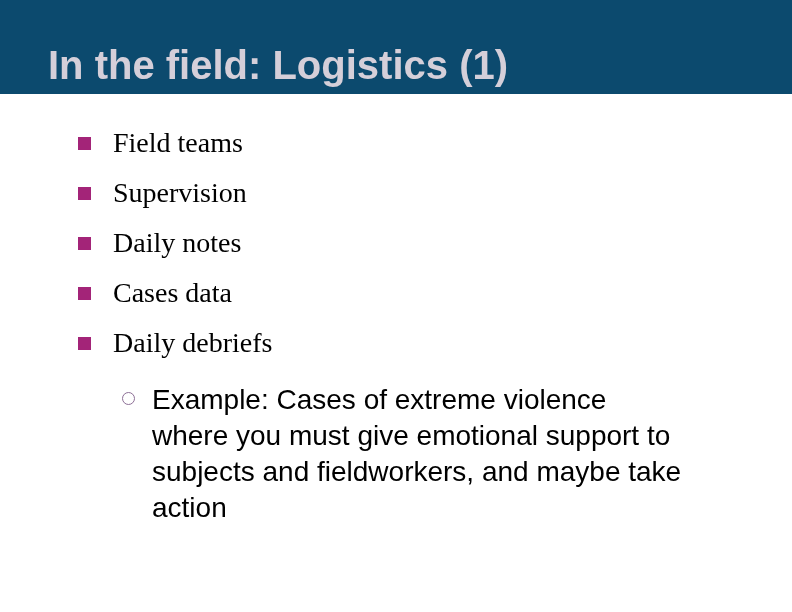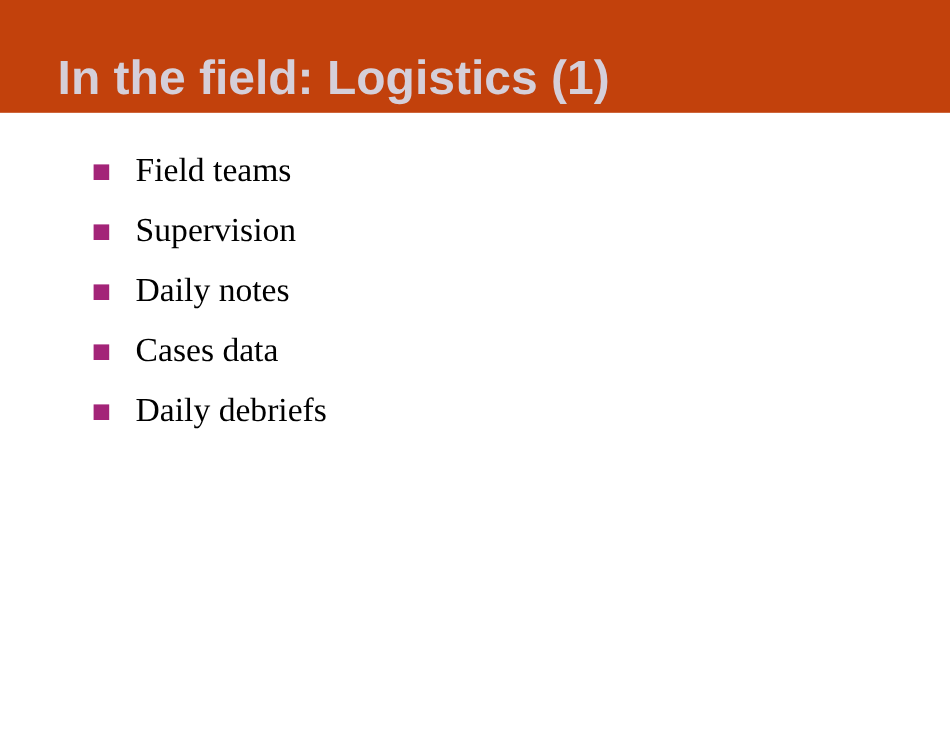--- a/index.html
+++ b/index.html
@@ -12,21 +12,21 @@
     width: 792px;
     height: 612px;
     background: #ffffff;
     overflow: hidden;
     font-family: "Liberation Sans", sans-serif;
   }
   .title-bar {
     box-sizing: border-box;
     width: 792px;
     height: 94px;
-    background: #c2410c;
+    background: #0c4a6e;
     display: flex;
     align-items: flex-end;
     padding: 0 20px 8px 48px;
   }
   .slide-title {
     margin: 0;
     font-size: 40px;
     font-weight: bold;
     line-height: 1.05;
     color: #d5cfd9;
@@ -113,15 +113,24 @@
       <li class="bullet">
         <span class="sq"></span>
         <span class="bullet-label">Cases data</span>
       </li>
       <li class="bullet">
         <span class="sq"></span>
         <span class="bullet-label">Daily debriefs</span>
       </li>
     </ul>
 
+    <div class="sub-bullet">
+      <span class="circ"></span>
+      <div class="sub-text">
+        <div class="sub-line">Example: Cases of extreme violence</div>
+        <div class="sub-line">where you must give emotional support to</div>
+        <div class="sub-line">subjects and fieldworkers, and maybe take</div>
+        <div class="sub-line">action</div>
+      </div>
+    </div>
 
   </main>
 </div>
 
 </body></html>

